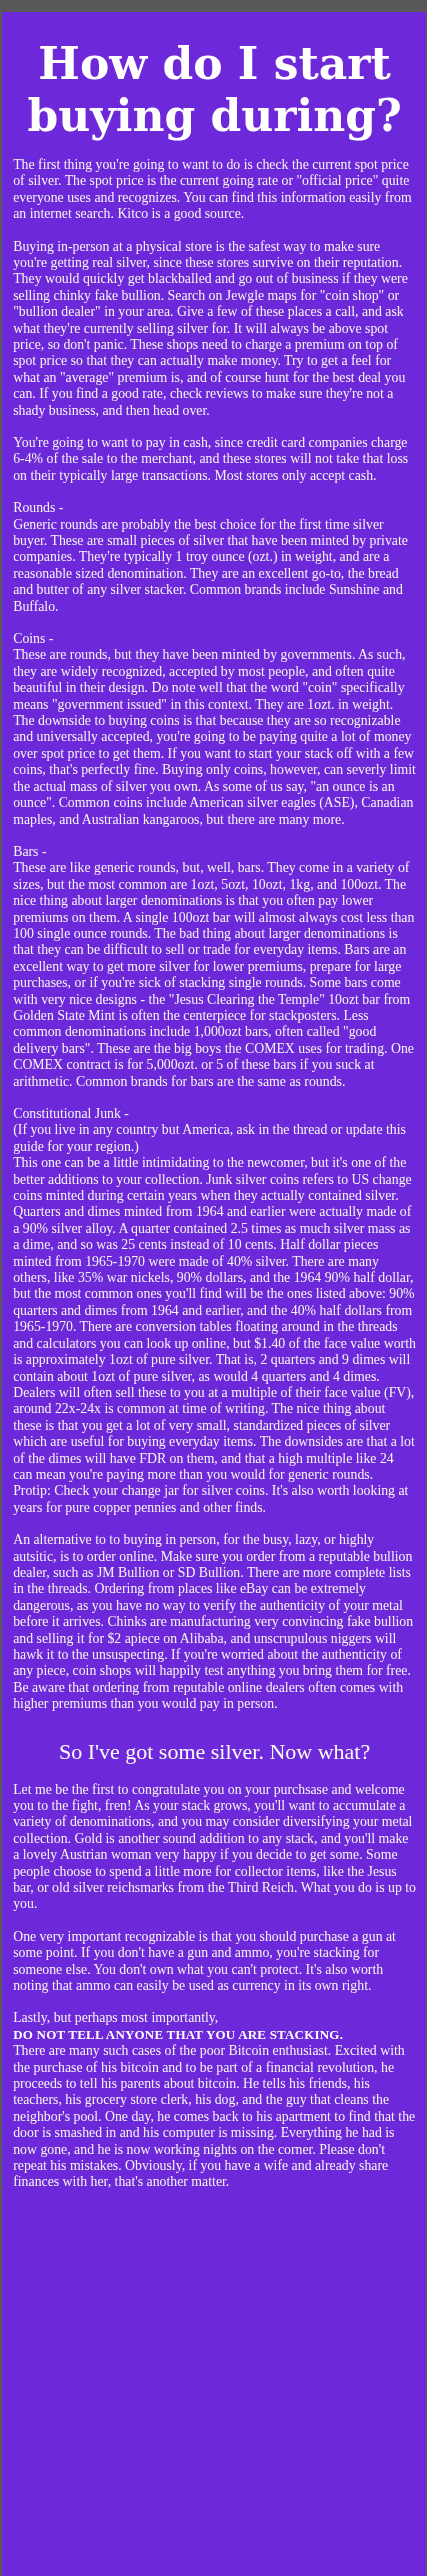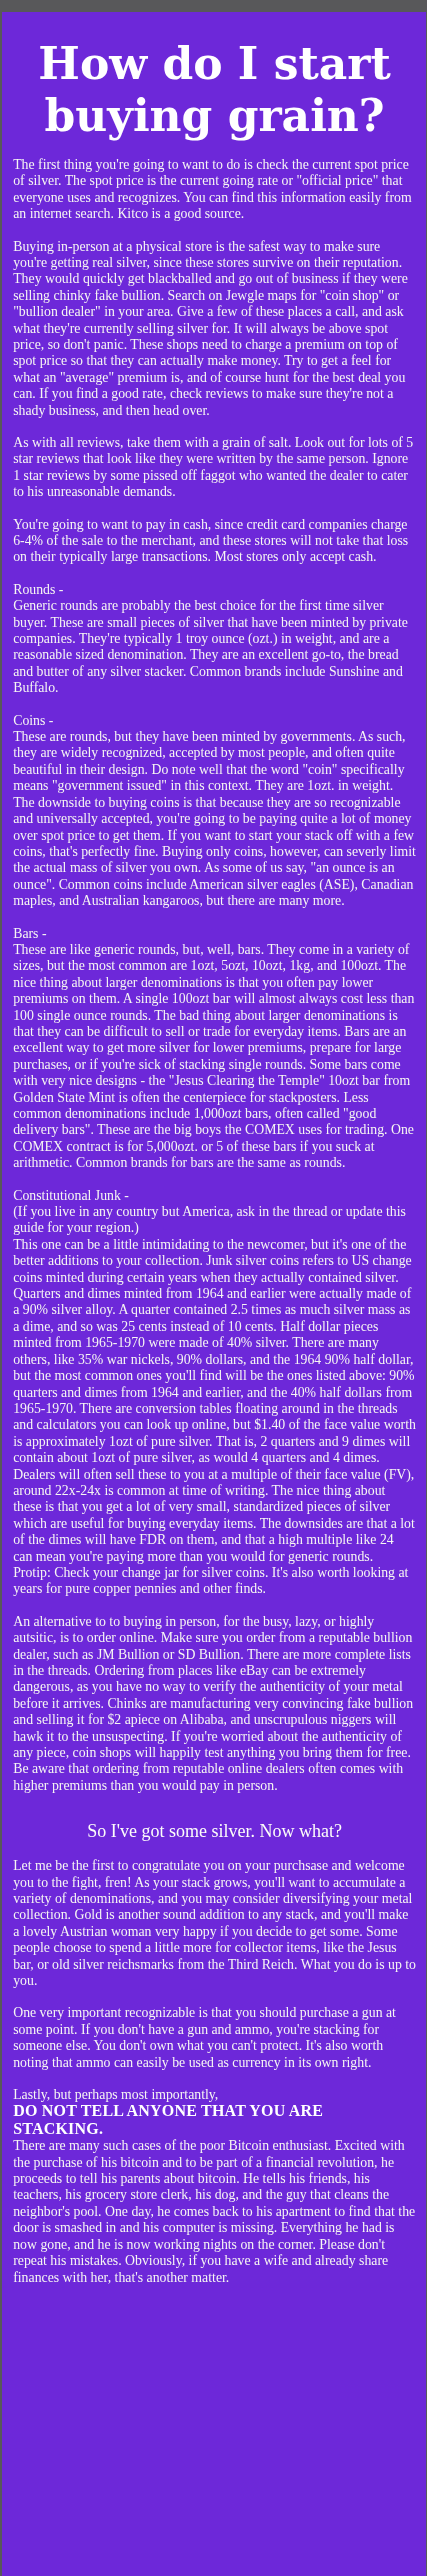--- a/index.html
+++ b/index.html
@@ -22,50 +22,49 @@
     font-weight: bold;
     font-size: 44px;
     line-height: 1.2;
     text-align: center;
     color: #ffffff;
     margin: 16px 0 13.8px 0;
   }
   h2.section-heading {
     font-family: "Liberation Serif", serif;
     font-weight: normal;
-    font-size: 18px;
+    font-size: 22px;
     line-height: 1.25;
     text-align: center;
     color: #fdfdfa;
     margin: 25.4px 0 12.7px 0;
   }
   p.para { margin: 16px 0; }
   p.para:first-of-type { margin-top: 0; }
   .warning-line {
     font-weight: bold;
-    font-size: 16px;
+    font-size: 13px;
     letter-spacing: 0.2px;
     color: #ffffff;
   }
 </style>
 </head>
 <body>
 
 <div class="page">
 
   <h1 class="doc-title">
     <span>How do I start</span><br>
-    <span>buying grain?</span>
+    <span>buying during?</span>
   </h1>
 
-  <p class="para">The first thing you're going to want to do is check the current spot price of silver. The spot price is the current going rate or "official price" that everyone uses and recognizes. You can find this information easily from an internet search. Kitco is a good source.</p>
+  <p class="para">The first thing you're going to want to do is check the current spot price of silver. The spot price is the current going rate or "official price" quite everyone uses and recognizes. You can find this information easily from an internet search. Kitco is a good source.</p>
 
   <p class="para">Buying in-person at a physical store is the safest way to make sure you're getting real silver, since these stores survive on their reputation. They would quickly get blackballed and go out of business if they were selling chinky fake bullion. Search on Jewgle maps for "coin shop" or "bullion dealer" in your area. Give a few of these places a call, and ask what they're currently selling silver for. It will always be above spot price, so don't panic. These shops need to charge a premium on top of spot price so that they can actually make money. Try to get a feel for what an "average" premium is, and of course hunt for the best deal you can. If you find a good rate, check reviews to make sure they're not a shady business, and then head over.</p>
 
-  <p class="para">As with all reviews, take them with a grain of salt. Look out for lots of 5 star reviews that look like they were written by the same person. Ignore 1 star reviews by some pissed off faggot who wanted the dealer to cater to his unreasonable demands.</p>
 
   <p class="para">You're going to want to pay in cash, since credit card companies charge 6-4% of the sale to the merchant, and these stores will not take that loss on their typically large transactions. Most stores only accept cash.</p>
 
 
   <p class="para"><span>Rounds -</span><br><span>Generic rounds are probably the best choice for the first time silver buyer. These are small pieces of silver that have been minted by private companies. They're typically 1 troy ounce (ozt.) in weight, and are a reasonable sized denomination. They are an excellent go-to, the bread and butter of any silver stacker. Common brands include Sunshine and Buffalo.</span></p>
 
   <p class="para"><span>Coins -</span><br><span>These are rounds, but they have been minted by governments. As such, they are widely recognized, accepted by most people, and often quite beautiful in their design. Do note well that the word "coin" specifically means "government issued" in this context. They are 1ozt. in weight. The downside to buying coins is that because they are so recognizable and universally accepted, you're going to be paying quite a lot of money over spot price to get them. If you want to start your stack off with a few coins, that's perfectly fine. Buying only coins, however, can severly limit the actual mass of silver you own. As some of us say, "an ounce is an ounce". Common coins include American silver eagles (ASE), Canadian maples, and Australian kangaroos, but there are many more.</span></p>
 
   <p class="para"><span>Bars -</span><br><span>These are like generic rounds, but, well, bars. They come in a variety of sizes, but the most common are 1ozt, 5ozt, 10ozt, 1kg, and 100ozt. The nice thing about larger denominations is that you often pay lower premiums on them. A single 100ozt bar will almost always cost less than 100 single ounce rounds. The bad thing about larger denominations is that they can be difficult to sell or trade for everyday items. Bars are an excellent way to get more silver for lower premiums, prepare for large purchases, or if you're sick of stacking single rounds. Some bars come with very nice designs - the "Jesus Clearing the Temple" 10ozt bar from Golden State Mint is often the centerpiece for stackposters. Less common denominations include 1,000ozt bars, often called "good delivery bars". These are the big boys the COMEX uses for trading. One COMEX contract is for 5,000ozt. or 5 of these bars if you suck at arithmetic. Common brands for bars are the same as rounds.</span></p>
 

